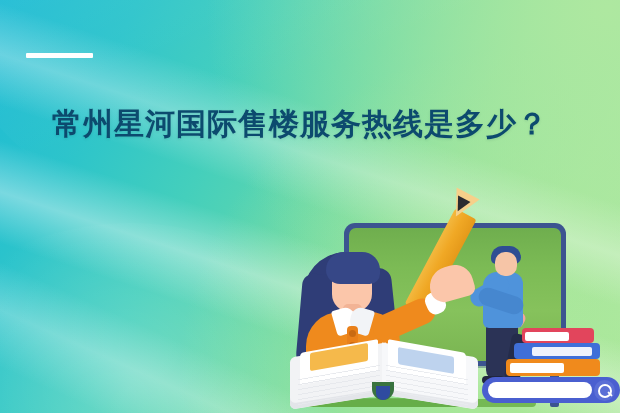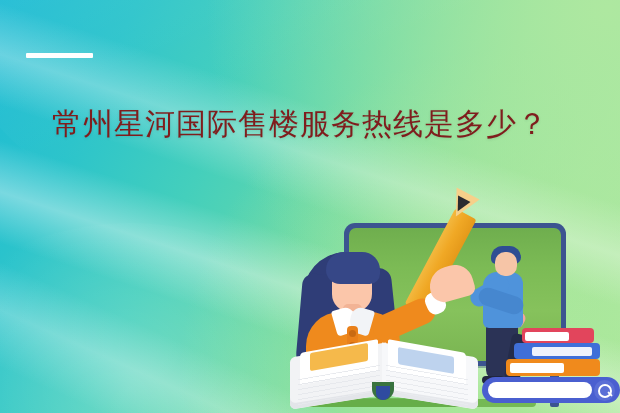--- a/index.html
+++ b/index.html
@@ -43,21 +43,21 @@
     pointer-events:none;
   }
 
   
   .rule{
     position:absolute;left:26px;top:53px;width:67px;height:5px;
     background:#ffffff;border-radius:1px;
   }
   .title{
     position:absolute;left:52px;top:104px;width:540px;
-    color:#7f1d1d;font-size:30px;line-height:40px;font-weight:normal;
+    color:#0c4a6e;font-size:30px;line-height:40px;font-weight:bold;
     letter-spacing:1px;white-space:nowrap;
     text-shadow:0 1px 3px rgba(0,60,60,0.13);
   }
 
   
   .illus{position:absolute;left:282px;top:196px;width:338px;height:217px;}
 
   
   .board-frame{
     position:absolute;left:62px;top:27px;width:222px;height:143px;

